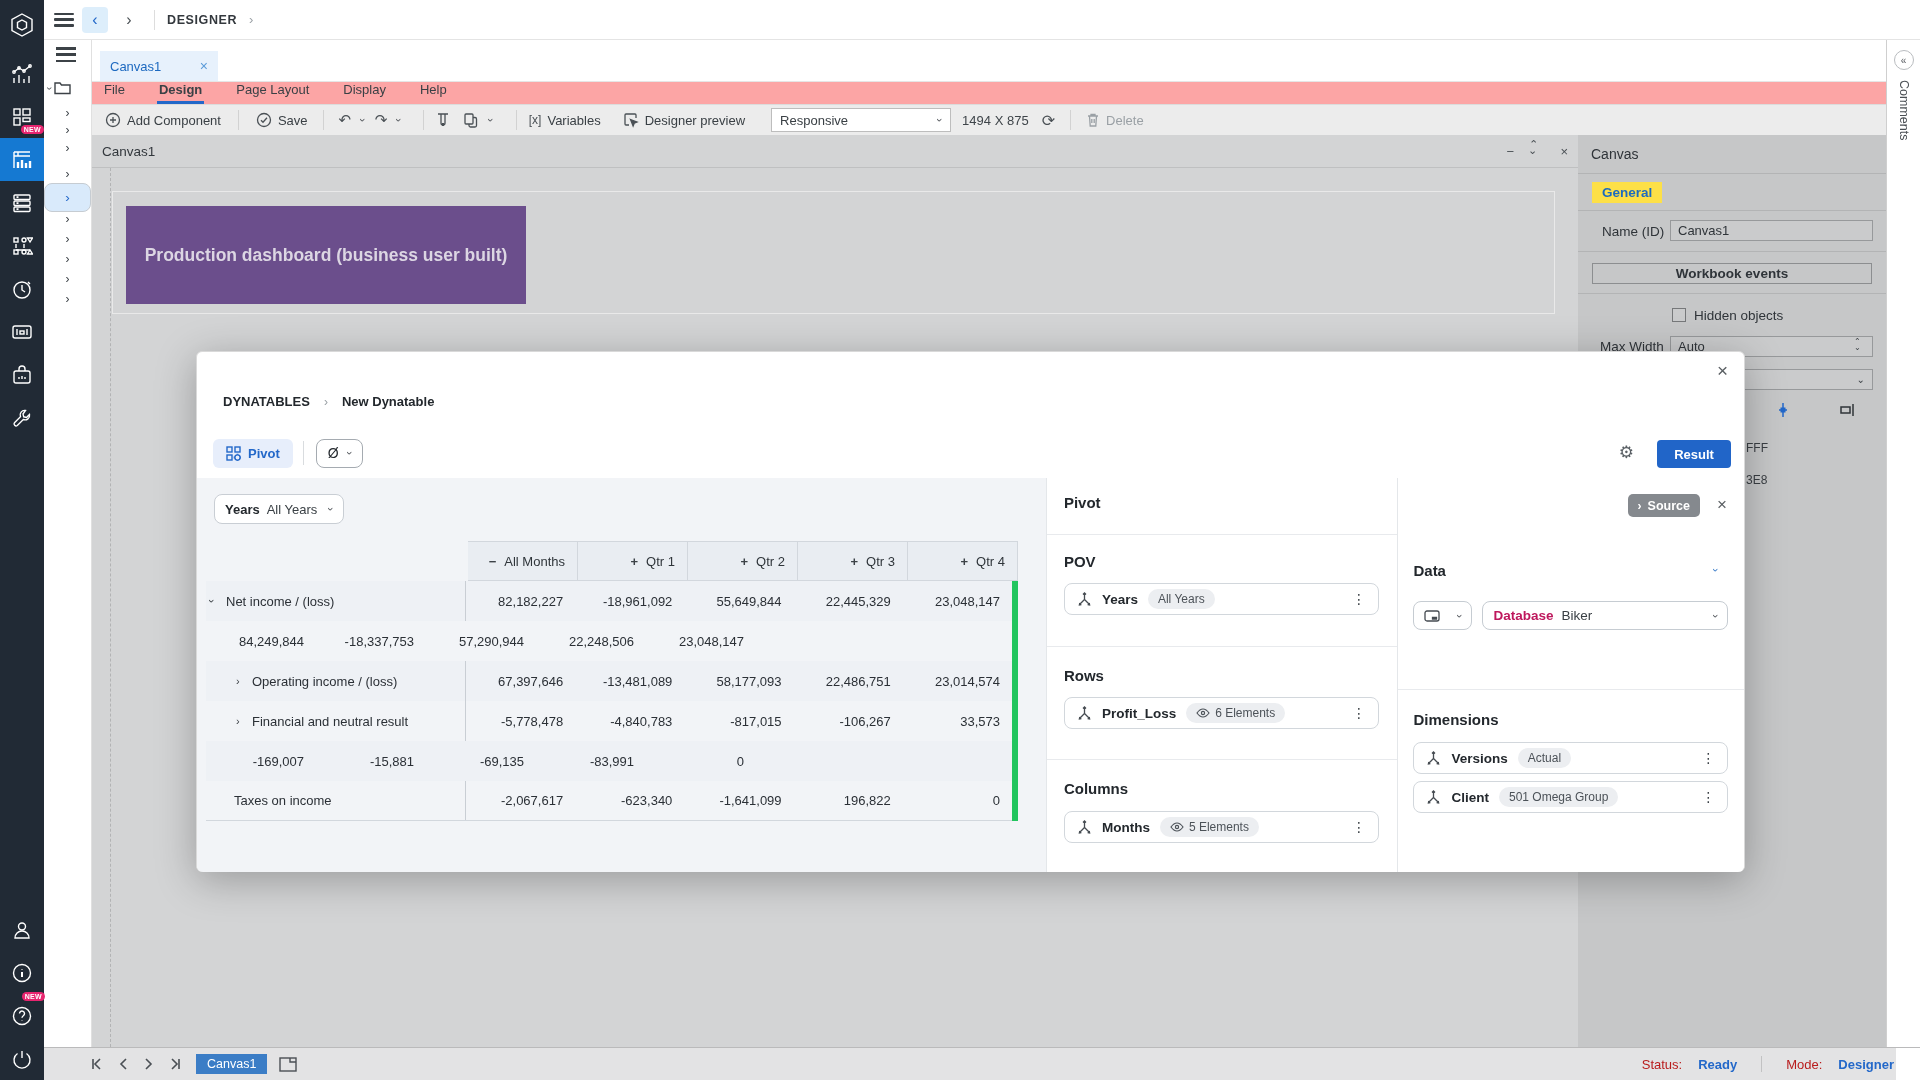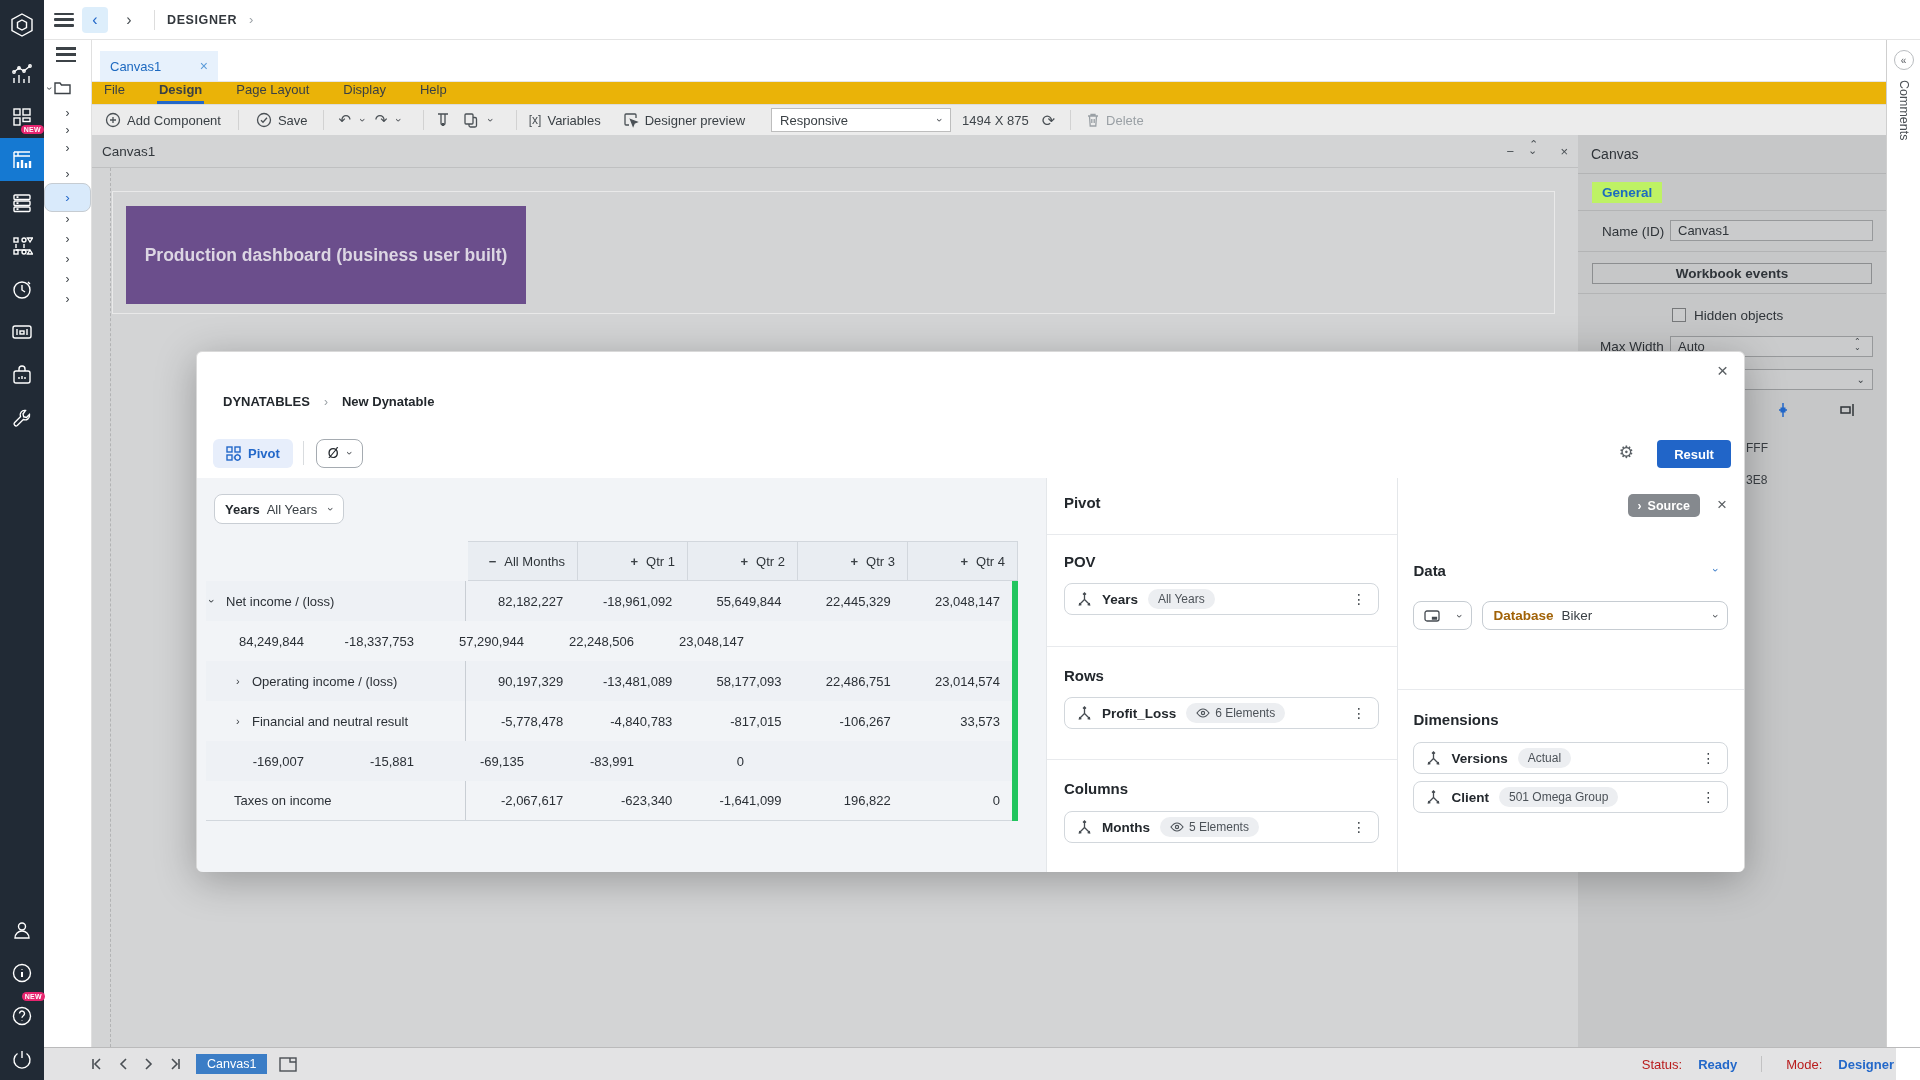--- a/index.html
+++ b/index.html
@@ -41,21 +41,21 @@
     font-size:12px; color:#3c4247; cursor:pointer; }
   .ts-node.sel { background:#d9eafb; color:#2368c9; }
 
   
   .workspace { position:absolute; left:92px; top:40px; width:1794px; height:1007px; }
   .doc-tab-row { height:42px; background:#fff; border-bottom:1px solid #e6e6e6; position:relative; }
   .doc-tab { position:absolute; left:8px; bottom:0; width:118px; height:30px; background:#e7f1fc;
     display:flex; align-items:center; padding:0 10px; cursor:pointer; }
   .doc-tab .t-label { color:#1d69c0; font-size:13px; }
   .doc-tab .t-close { margin-left:auto; color:#5b9bd9; font-size:14px; cursor:pointer; }
-  .menu-row { height:22px; background:#eab308; display:flex; align-items:flex-start; padding-left:10px; gap:30px; }
+  .menu-row { height:22px; background:#fca5a5; display:flex; align-items:flex-start; padding-left:10px; gap:30px; }
   .menu-item { font-size:13px; color:#3a4045; padding:0 2px 4px; cursor:pointer; }
   .menu-item.active { font-weight:bold; border-bottom:3px solid #2368c9; }
   .toolbar { height:31px; background:#ececec; border-top:1px solid #dcdcdc; display:flex; align-items:center;
     font-size:13px; color:#3a4045; }
   .tbtn { display:flex; align-items:center; gap:6px; cursor:pointer; white-space:nowrap; }
   .t-sep { width:1px; height:20px; background:#d2d2d2; }
   .t-chev { font-size:11px; color:#55595e; display:inline-block; transform:rotate(90deg); cursor:pointer; }
   .tool-ic { font-size:15px; color:#4a5055; }
   .resp-select { width:180px; height:24px; background:#fff; border:1px solid #bdbdbd; display:flex;
     align-items:center; padding:0 8px; font-size:13px; cursor:pointer; }
@@ -74,21 +74,21 @@
   .widget-container { position:absolute; left:20px; top:23px; width:1443px; height:123px;
     border:1px solid #e9e9e9; }
   .purple-widget { position:absolute; left:13px; top:14px; width:400px; height:98px; background:#6b4e8c;
     display:flex; align-items:center; justify-content:center; cursor:pointer; }
   .purple-widget span { color:#dcd6e3; font-size:17.5px; font-weight:bold; }
 
   
   .props { width:308px; background:#c6c7c8; position:relative; font-size:13.5px; color:#2f3439; }
   .props .sep { position:absolute; left:0; right:0; height:1px; background:#b3b4b5; }
   .props-title { position:absolute; left:13px; top:11px; font-size:14px; }
-  .gen-tab { position:absolute; left:14px; top:47px; background:#bef264; color:#1c6bbf; font-weight:bold;
+  .gen-tab { position:absolute; left:14px; top:47px; background:#fde047; color:#1c6bbf; font-weight:bold;
     font-size:13.5px; padding:3px 10px; cursor:pointer; }
   .plabel { position:absolute; color:#2f3439; }
   .pinput { position:absolute; background:#cacbcc; border:1px solid #97999b; height:21px;
     font-size:13px; color:#2f3439; display:flex; align-items:center; padding:0 7px; }
   .pbtn-wide { position:absolute; left:14px; width:280px; height:21px; border:1px solid #8c8e90;
     display:flex; align-items:center; justify-content:center; font-weight:bold; font-size:13.5px; cursor:pointer; }
   .pcheck { position:absolute; width:14px; height:14px; border:1px solid #76787a; background:#cacbcc; cursor:pointer; }
   .spin { position:absolute; display:flex; flex-direction:column; font-size:8px; color:#3c4247; line-height:5px; }
   .mini-btn { position:absolute; height:18px; display:flex; align-items:center; justify-content:center; cursor:pointer; }
   .frag { position:absolute; font-size:12px; color:#3a3f44; }
@@ -168,21 +168,21 @@
   .pill { background:#eceef1; border-radius:10px; height:20px; display:flex; align-items:center; gap:5px;
     padding:0 10px; font-size:12px; color:#4c5258; white-space:nowrap; }
   .kebab { margin-left:auto; color:#3c4247; font-size:14px; cursor:pointer; letter-spacing:0; }
 
   .src-btn { position:absolute; right:44px; top:16px; height:23px; background:#85898e; color:#fff; border:none;
     border-radius:5px; font-weight:bold; font-size:12.5px; display:flex; align-items:center; gap:6px;
     padding:0 10px; cursor:pointer; font-family:inherit; }
   .dp-close { position:absolute; right:17px; top:17px; font-size:17px; color:#5a5f63; cursor:pointer; }
   .sel { position:absolute; height:29px; background:#fff; border:1px solid #c6ccd2; border-radius:8px;
     display:flex; align-items:center; gap:8px; padding:0 10px; font-size:13.5px; cursor:pointer; }
-  .sel .bl { font-weight:bold; color:#a16207; }
+  .sel .bl { font-weight:bold; color:#be185d; }
   .sel .chev { margin-left:auto; }
 </style>
 </head>
 <body>
 
 <div class="screen">
 
   <aside class="sidebar">
     <div class="sb-item sb-logo">
       <svg width="26" height="26" viewBox="0 0 26 26">
@@ -574,21 +574,21 @@
               <div class="pt-val">-18,337,753</div>
               <div class="pt-val">57,290,944</div>
               <div class="pt-val">22,248,506</div>
               <div class="pt-val">23,048,147</div>
             </div>
             <div class="pt-row alt">
               <div class="pt-label">
                   <span class="rchev" style="left:30px">›</span>
                   <span style="margin-left:46px">Operating income / (loss)</span>
                 </div>
-              <div class="pt-val">90,197,329</div>
+              <div class="pt-val">67,397,646</div>
               <div class="pt-val">-13,481,089</div>
               <div class="pt-val">58,177,093</div>
               <div class="pt-val">22,486,751</div>
               <div class="pt-val">23,014,574</div>
             </div>
             <div class="pt-row">
               <div class="pt-label">
                   <span class="rchev" style="left:30px">›</span>
                   <span style="margin-left:46px">Financial and neutral result</span>
                 </div>

